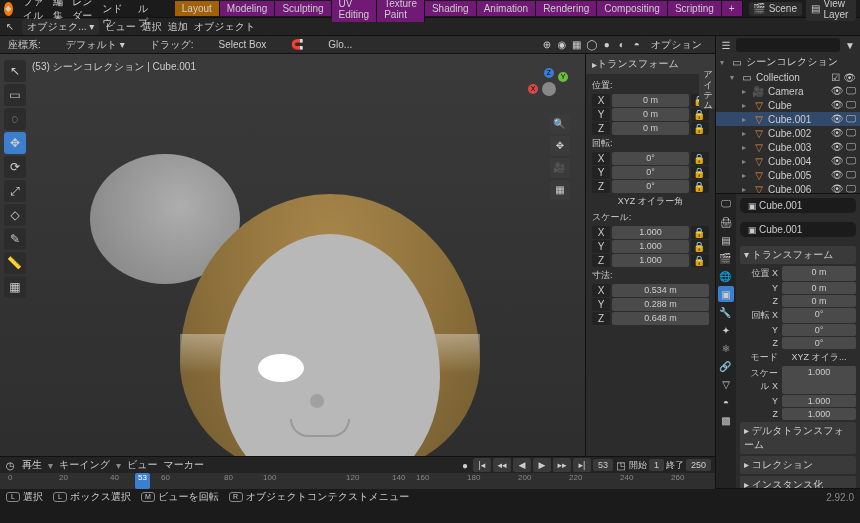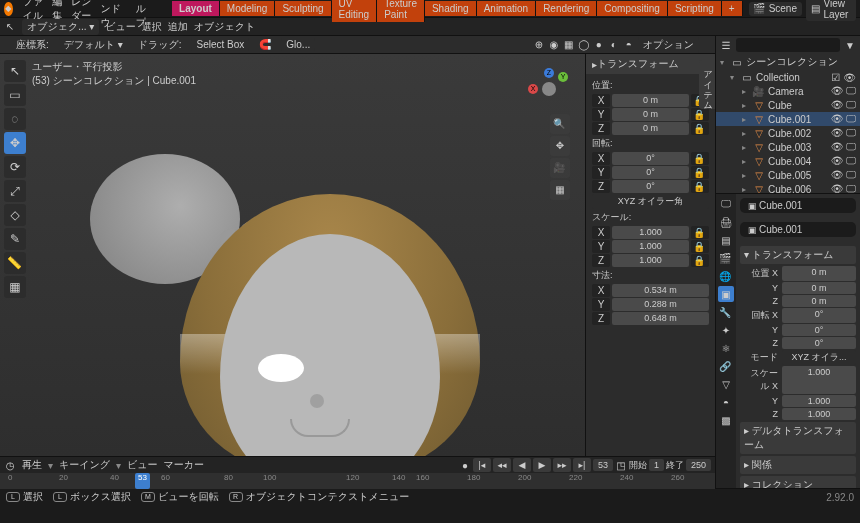--- a/index.html
+++ b/index.html
@@ -4,34 +4,34 @@
 <style>
 * { margin:0; padding:0; box-sizing:border-box; font-family:sans-serif; font-size:10px; color:#ccc; user-select:none; }
 body { width:860px; height:523px; background:#1b1b1b; overflow:hidden; position:relative; }
 .row { display:flex; align-items:center; }
 
 
 .topbar { height:18px; background:#1b1b1b; border-bottom:1px solid #111; padding:0 4px; gap:6px; }
 .topbar .logo { width:14px; height:14px; border-radius:50%; background:#f57900; display:flex; align-items:center; justify-content:center; font-size:8px; }
 .topbar .menu span { padding:0 4px; font-size:10px; }
 .topbar .tabs { margin-left:10px; gap:0; }
-.topbar .tab { padding:2px 7px; background:#c2410c; font-size:10px; border-right:1px solid #111; }
-.topbar .tab.active { background:#be185d;font-weight:bold; }
+.topbar .tab { padding:2px 7px; background:#701a75; font-size:10px; border-right:1px solid #111; }
+.topbar .tab.active { background:#a16207; }
 .topbar .right { margin-left:auto; gap:4px; }
 .chip { background:#2c2c2c; border-radius:3px; padding:1px 5px; font-size:10px; display:flex; align-items:center; gap:3px; }
 .ic { width:12px; height:12px; display:inline-flex; align-items:center; justify-content:center; font-size:10px; }
 
 
 .bar2 { height:18px; background:#232323; border-bottom:1px solid #111; padding:0 4px; gap:6px; }
 .dd { background:#2c2c2c; border-radius:3px; padding:1px 5px; font-size:10px; }
 
 
 .main { display:flex; height:452px; }
 .viewport-wrap { flex:1; display:flex; flex-direction:column; position:relative; }
-.viewport-head { height:18px; background:#2c2c2c; padding:0 16px; gap:10px; border-bottom:1px solid #111; }
+.viewport-head { height:18px; background:#2c2c2c; padding:0 8px; gap:20px; border-bottom:1px solid #111; }
 .viewport-head .r { margin-left:auto; gap:3px; }
 
 
 .viewport { flex:1; background:linear-gradient(#3a3a3a,#2e2e2e); position:relative; overflow:hidden; }
 .toolbar-l { position:absolute; left:4px; top:6px; display:flex; flex-direction:column; gap:2px; }
 .tbtn { width:22px; height:22px; background:#2c2c2c; border-radius:3px; display:flex; align-items:center; justify-content:center; font-size:12px; }
 .tbtn.active { background:#3d7fcf; }
 .vp-info { position:absolute; left:32px; top:6px; font-size:10px; color:#ddd; }
 .nav-gizmo { position:absolute; right:145px; top:14px; width:42px; height:42px; }
 .nav-gizmo .ball { width:10px; height:10px; border-radius:50%; position:absolute; font-size:7px; text-align:center; line-height:10px; color:#000; }
@@ -176,21 +176,20 @@
           <div class="tbtn">◌</div>
           <div class="tbtn active">✥</div>
           <div class="tbtn">⟳</div>
           <div class="tbtn">⤢</div>
           <div class="tbtn">◇</div>
           <div class="tbtn">✎</div>
           <div class="tbtn">📏</div>
           <div class="tbtn">▦</div>
         </div>
       <div class="vp-info">
-        <div>ユーザー・平行投影</div>
         <div>(53) シーンコレクション | Cube.001</div>
       </div>
 
       <div class="head">
         <div class="pony"></div>
           <div class="bun"></div>
           <div class="bun bun2"></div>
         <div class="hair"></div>
         <div class="face"></div>
         <div class="eye l"></div>
@@ -494,21 +493,20 @@
               <span class="k">Y</span>
               <span class="v">1.000</span>
             </div>
             <div class="prow">
               <span class="k">Z</span>
               <span class="v">1.000</span>
             </div>
           </div>
         <div id="p-panels">
             <div class="phead">▸ デルタトランスフォーム</div>
-            <div class="phead">▸ 関係</div>
             <div class="phead">▸ コレクション</div>
             <div class="phead">▸ インスタンス化</div>
           </div>
       </div>
     </div>
   </div>
 </div>
 
 <div class="status">
   <div class="seg">

